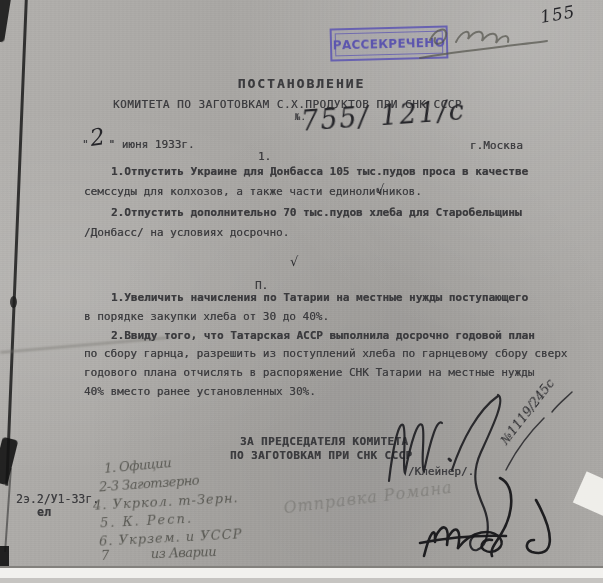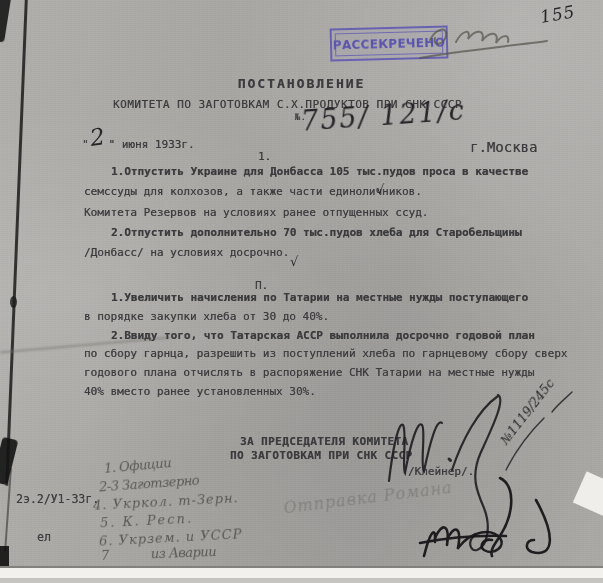--- a/index.html
+++ b/index.html
@@ -41,36 +41,36 @@
   .edge-shadow{position:absolute;left:0;top:566px;width:603px;height:2px;background:#83817d;filter:blur(.6px);}
   .strip-white{position:absolute;left:0;top:568px;width:603px;height:10px;background:#f2f1ee;}
   .strip-gray{position:absolute;left:0;top:578px;width:603px;height:5px;background:#c6c4c1;}
   .corner-wedge{position:absolute;left:578px;top:478px;width:40px;height:34px;background:#efeeea;
     transform:rotate(24deg);filter:blur(.5px);}
   
   .typed{color:#3b3b3e;text-shadow:.3px 0 0 rgba(45,45,50,.55);position:absolute;white-space:pre;}
   .title{left:0;top:76px;width:603px;text-align:center;font-size:13px;letter-spacing:2px;font-weight:bold;}
   .subtitle{left:0;top:98px;width:603px;text-align:center;font-size:11px;letter-spacing:.5px;transform:translateX(-14px);}
   .num-label{left:295px;top:112px;font-size:9px;}
-  .city{left:470px;top:139px;font-size:14px;}
+  .city{left:470px;top:139px;font-size:11px;}
   .date-line{left:82px;top:138px;font-size:11px;}
   .sec1{left:258px;top:150px;font-size:11px;}
   .sec2{left:255px;top:279px;font-size:11px;}
   .bodyblock{position:absolute;left:84px;width:480px;font-size:11px;color:#3b3b3e;}
   .bodyblock .ln{position:relative;white-space:pre;text-shadow:.3px 0 0 rgba(45,45,50,.55);}
   .block1{top:165px;}
   .block1 .ln{height:20.3px;}
   .block2{top:291px;}
   .block2 .ln{height:18.8px;}
   .indent{padding-left:27px;font-weight:bold;}
   .sig-line1{left:240px;top:435px;font-size:11px;font-weight:bold;letter-spacing:.4px;}
   .sig-line2{left:230px;top:449px;font-size:11px;font-weight:bold;letter-spacing:.4px;}
   .sig-name{left:408px;top:465px;font-size:11px;}
   .typed-date{left:16px;top:492px;font-size:11.5px;}
-  .typist{left:37px;top:530px;font-size:11.5px;}
+  .typist{left:37px;top:505px;font-size:11.5px;font-weight:bold;}
   
   .hand{position:absolute;font-family:"DejaVu Serif",serif;font-style:italic;color:#26262a;white-space:pre;}
   .pg-num{left:540px;top:4px;font-size:17px;transform:rotate(-10deg);letter-spacing:1px;}
   .hw-number{left:301px;top:100px;font-size:27px;letter-spacing:2px;transform:rotate(-4deg);filter:blur(.2px);}
   .hw-day{left:90px;top:124px;font-size:23px;transform:rotate(-8deg);}
   .check1{left:376px;top:182px;font-size:13px;color:#2c2c30;}
   .check2{left:290px;top:254px;font-size:13px;color:#2c2c30;}
   .diag-note{left:497px;top:438px;font-size:12.5px;transform:rotate(-52deg);transform-origin:left top;filter:blur(.2px);}
   .scribble{font-family:"DejaVu Serif",serif;font-style:italic;color:#4c4c46;
     filter:blur(.4px);letter-spacing:-.5px;opacity:.85;}
@@ -120,21 +120,20 @@
 <div class="typed num-label">№.</div>
 <div class="hand hw-number">755/ 121/с</div>
 <div class="typed date-line">"   " июня 1933г.</div>
 <div class="hand hw-day">2</div>
 <div class="typed city">г.Москва</div>
 
 <div class="typed sec1">1.</div>
 <div class="bodyblock block1">
   <div class="ln indent">1.Отпустить Украине для Донбасса 105 тыс.пудов проса в качестве</div>
   <div class="ln">семссуды для колхозов, а также части единоличников.</div>
-  <div class="ln">Комитета Резервов на условиях ранее отпущенных ссуд.</div>
   <div class="ln indent">2.Отпустить дополнительно 70 тыс.пудов хлеба для Старобельщины</div>
   <div class="ln">/Донбасс/ на условиях досрочно.</div>
 </div>
 <div class="hand check1">√</div>
 <div class="hand check2">√</div>
 
 <div class="typed sec2">П.</div>
 <div class="bodyblock block2">
   <div class="ln indent">1.Увеличить начисления по Татарии на местные нужды поступающего</div>
   <div class="ln">в порядке закупки хлеба от 30 до 40%.</div>

